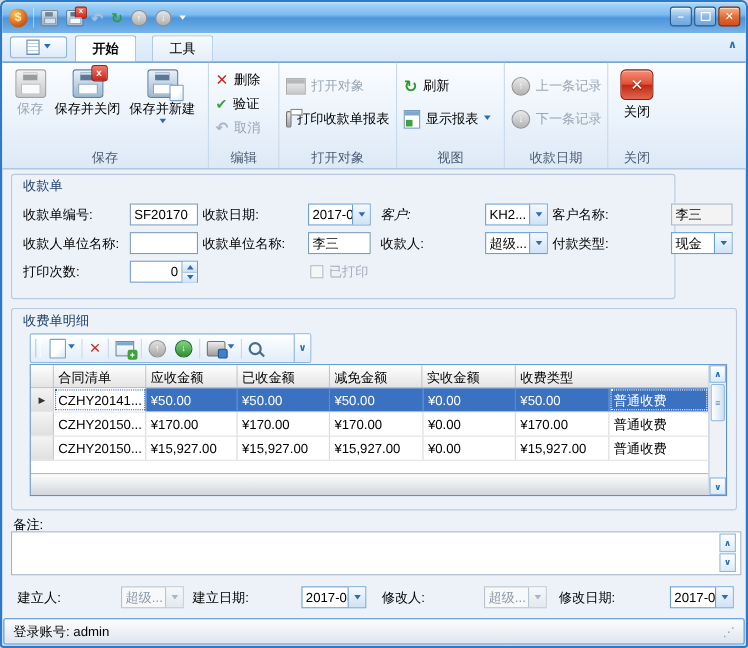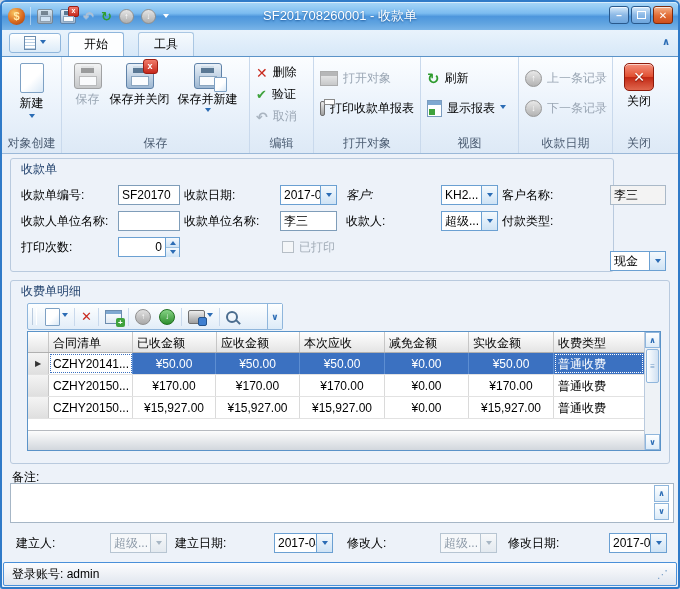--- a/index.html
+++ b/index.html
@@ -34,21 +34,21 @@
     color:#fff;font-size:10px;font-weight:bold;box-shadow:inset 0 1px 0 rgba(255,255,255,.7);}
   .winbtn .maxbox{width:7px;height:6px;border:1px solid #fff;}
   .winbtn.close{background:linear-gradient(#f7b289,#e06a33 55%,#cf4f1d);border-color:#7d2a0c;}
 
   
   .tabrow{position:absolute;left:0;top:28px;right:0;height:26px;background:linear-gradient(#e9f3fc,#d7e8f8);border-bottom:1px solid #8fb6dc;}
   .appmenu{position:absolute;left:7px;top:3px;width:52px;height:20px;box-sizing:border-box;border:1px solid #8fb6dc;border-radius:3px;
     background:linear-gradient(#ffffff,#dcebf8);display:flex;align-items:center;justify-content:center;gap:4px;}
   .ic-doc{width:10px;height:12px;border:1px solid #6b8cae;background:repeating-linear-gradient(#fff 0 2px,#b9cfe4 2px 3px);}
   .tab{position:absolute;top:2px;height:24px;box-sizing:border-box;line-height:22px;padding:0 15px;color:#000;}
-  .tab.active{left:66px;background:#fdfeff;border:1px solid #8fb6dc;border-bottom:none;border-radius:3px 3px 0 0;font-weight:normal;}
+  .tab.active{left:66px;background:#fdfeff;border:1px solid #8fb6dc;border-bottom:none;border-radius:3px 3px 0 0;font-weight:bold;}
   .tab.plain{left:136px;background:linear-gradient(#f6fafd,#e3eefa);border:1px solid #aac7e3;border-bottom:none;border-radius:3px 3px 0 0;}
   .collapse{position:absolute;right:8px;top:6px;color:#2b6cb5;font-size:10px;font-weight:bold;}
 
   
   .ribbon{position:absolute;left:0;top:54px;right:0;height:96px;display:flex;
     background:linear-gradient(#fbfdff,#eaf2fb 55%,#dde9f6);border-top:1px solid #5b93c8;border-bottom:1px solid #9ab8d8;}
   .rgroup{position:relative;box-sizing:border-box;border-right:1px solid #c9d9ec;flex:0 0 auto;}
   .glabel{position:absolute;bottom:1px;left:0;right:0;text-align:center;color:#4b5c72;white-space:nowrap;}
   .bigrow{display:flex;justify-content:center;gap:2px;padding-top:3px;}
   .bigbtn{display:flex;flex-direction:column;align-items:center;gap:2px;padding:3px 3px 0;border-radius:3px;}
@@ -132,21 +132,21 @@
     color:#2b6cb5;font-size:9px;font-weight:bold;background:linear-gradient(#feffff,#dcebf8);}
 
   
   .tbl{position:absolute;left:16px;top:50px;width:634px;height:120px;box-sizing:border-box;border:1px solid #5b93c8;background:#fff;display:flex;}
   .tbl-main{flex:1;display:flex;flex-direction:column;overflow:hidden;}
   .thead{display:flex;height:21px;box-sizing:border-box;background:linear-gradient(#ffffff,#e4e4e4);border-bottom:1px solid #b0b0b0;}
   .th{box-sizing:border-box;border-right:1px solid #c6c6c6;padding:3px 4px;white-space:nowrap;overflow:hidden;}
   .corner{width:21px;box-sizing:border-box;border-right:1px solid #c6c6c6;background:linear-gradient(#ffffff,#e4e4e4);}
   .tr{display:flex;height:22px;box-sizing:border-box;border-bottom:1px solid #e2e2e2;}
   .td{box-sizing:border-box;border-right:1px solid #dadada;padding:3px 4px;white-space:nowrap;overflow:hidden;line-height:16px;}
-  .td.num{text-align:center;}
+  .td.num{text-align:left;}
   .rowsel{width:21px;box-sizing:border-box;background:linear-gradient(#f4f4f4,#dfdfdf);border-right:1px solid #c6c6c6;
     display:flex;align-items:center;justify-content:center;font-size:8px;color:#333;flex:0 0 auto;}
   .tr.sel .td{background:#3b71c1;color:#fff;border-right-color:#5d8ed2;}
   .tr.sel .td.focus{background:#fff;color:#000;outline:1px dotted #3b71c1;outline-offset:-2px;}
   .tr.sel .td.subfocus{outline:1px dotted #fff;outline-offset:-2px;}
   .filler{flex:1;background:#fff;}
   .hscroll{height:19px;background:linear-gradient(#fdfdfd,#d2d7dd);border-top:1px solid #b6bac0;}
   .vscroll{width:16px;box-sizing:border-box;border-left:1px solid #b9cade;background:#eef2f6;display:flex;flex-direction:column;}
   .sb-btn{height:16px;box-sizing:border-box;border:1px solid #8fb6dc;background:linear-gradient(#feffff,#dcebf8);
     color:#2b6cb5;font-size:8px;font-weight:bold;display:flex;align-items:center;justify-content:center;}
@@ -173,51 +173,40 @@
       <span class="ic-floppy-s grey"></span>
       <span class="ic-floppy-s" style="position:relative;">
           <span class="badge-xs">x</span>
         </span>
       <span class="qglyph qundo">↶</span>
       <span class="qglyph qredo">↻</span>
       <span class="qcircle">↑</span>
       <span class="qcircle">↓</span>
       <span class="tri white" style="margin-top:3px;"></span>
     </div>
-    <div class="title">SF201708260001 - 收款单</div>
     <div class="winbtns">
       <div class="winbtn">–</div>
       <div class="winbtn">
           <span class="maxbox"></span>
         </div>
       <div class="winbtn close">✕</div>
     </div>
   </div>
 
   <div class="tabrow">
     <div class="appmenu">
       <span class="ic-doc"></span>
       <span class="tri"></span>
     </div>
     <div class="tab active">开始</div>
     <div class="tab plain">工具</div>
     <div class="collapse">∧</div>
   </div>
 
   <div class="ribbon">
-    <div class="rgroup" style="width:60px;">
-      <div class="bigrow">
-        <div class="bigbtn">
-          <span class="ic-page"></span>
-          <span class="blabel">新建</span>
-          <span class="tri"></span>
-        </div>
-      </div>
-      <div class="glabel">对象创建</div>
-    </div>
 
     <div class="rgroup" style="width:188px;">
       <div class="bigrow">
         <div class="bigbtn disabled">
           <span class="ic-floppy grey"></span>
           <span class="blabel">保存</span>
         </div>
         <div class="bigbtn">
           <span class="ic-floppy" style="position:relative;">
               <span class="badge-x">x</span>
@@ -334,21 +323,21 @@
     <div class="lbl" style="left:173px;top:52px;">收款单位名称:</div>
     <div class="inp" style="left:269px;top:52px;width:57px;">李三</div>
     <div class="lbl" style="left:335px;top:52px;">收款人:</div>
     <div class="combo" style="left:430px;top:52px;width:57px;">
       <span class="val">超级...</span>
       <span class="dd">
           <span class="tri"></span>
         </span>
     </div>
     <div class="lbl" style="left:491px;top:52px;">付款类型:</div>
-    <div class="combo" style="left:599px;top:52px;width:56px;margin-top:40px;">
+    <div class="combo" style="left:599px;top:52px;width:56px;">
       <span class="val">现金</span>
       <span class="dd">
           <span class="tri"></span>
         </span>
     </div>
 
     <div class="lbl" style="left:10px;top:78px;">打印次数:</div>
     <div class="spin" style="left:107px;top:78px;width:62px;">
       <span class="val">0</span>
       <span class="btns">
@@ -398,23 +387,22 @@
           <span class="ic-mag"></span>
         </span>
       <span class="tchev">∨</span>
     </div>
 
     <div class="tbl">
       <div class="tbl-main">
         <div class="thead">
           <span class="corner"></span>
           <span class="th" style="width:84px;">合同清单</span>
+          <span class="th" style="width:83px;">应收金额</span>
           <span class="th" style="width:84px;">已收金额</span>
-          <span class="th" style="width:83px;">应收金额</span>
-          <span class="th" style="width:85px;">本次应收</span>
           <span class="th" style="width:84px;">减免金额</span>
           <span class="th" style="width:85px;">实收金额</span>
           <span class="th" style="flex:1;border-right:none;">收费类型</span>
         </div>
         <div class="tr sel">
           <span class="rowsel">▶</span>
           <span class="td focus" style="width:84px;">CZHY20141...</span>
           <span class="td num" style="width:83px;">¥50.00</span>
           <span class="td num" style="width:84px;">¥50.00</span>
           <span class="td num" style="width:85px;">¥50.00</span>

